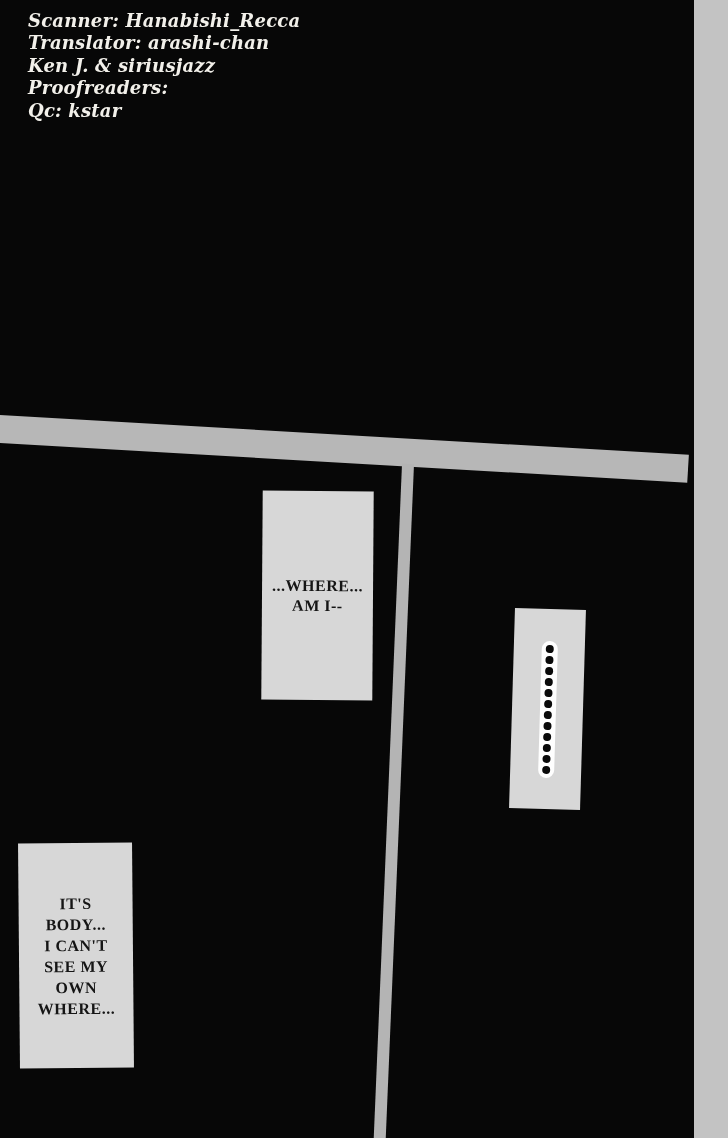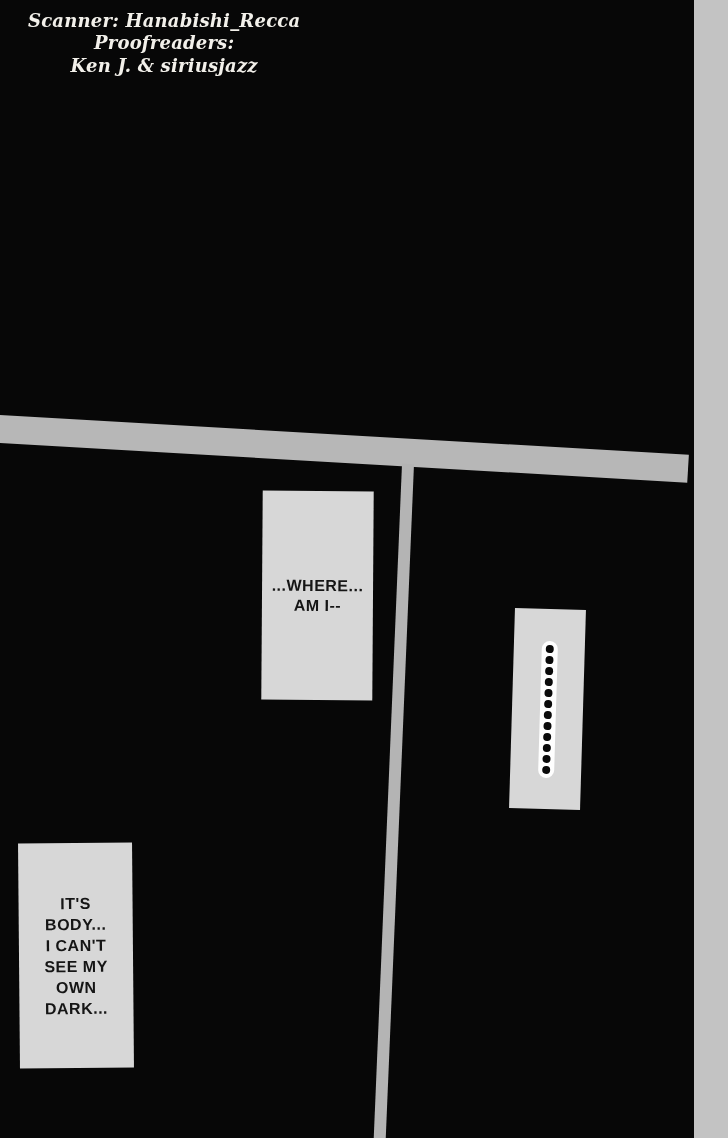--- a/index.html
+++ b/index.html
@@ -24,21 +24,21 @@
     top: 10px;
     color: #f2f0ea;
     font-family: "DejaVu Serif", "Liberation Serif", serif;
     font-style: italic;
     font-weight: 700;
     font-size: 18px;
     line-height: 22.4px;
     letter-spacing: 0.2px;
     white-space: nowrap;
   }
-  .credit-line { display: block; text-align: center; }
+  .credit-line { display: block; }
 
   
   .h-band {
     position: absolute;
     left: 0; top: 415px;
     width: 690px; height: 28px;
     background: #b7b7b7;
     transform: rotate(3.3deg);
     transform-origin: 0 0;
   }
@@ -63,21 +63,21 @@
     background: #d7d7d7;
     display: flex;
     flex-direction: column;
     align-items: center;
     justify-content: center;
     text-align: center;
     color: #151515;
     font-family: "Liberation Sans", sans-serif;
     font-weight: 700;
   }
-  .bubble-line { display: block; }
+  .bubble-line { display: block; font-family: Liberation Serif, serif; }
 
   #bubble-where {
     left: 262px; top: 491px;
     width: 111px; height: 209px;
     font-size: 16px;
     line-height: 20px;
     letter-spacing: 0.5px;
     transform: rotate(0.4deg);
   }
   #bubble-silence {
@@ -110,22 +110,24 @@
     transform: rotate(-0.5deg);
   }
 </style>
 </head>
 <body>
 
 <div class="page">
 
   <div class="credits">
     <span class="credit-line">Scanner: Hanabishi_Recca</span>
+    <span class="credit-line">Translator: arashi-chan</span>
+    <span class="credit-line">Ken J. &amp; siriusjazz</span>
     <span class="credit-line">Proofreaders:</span>
-    <span class="credit-line">Ken J. &amp; siriusjazz</span>
+    <span class="credit-line">Qc: kstar</span>
   </div>
 
   <div class="h-band tone"></div>
   <div class="v-divider tone"></div>
   <div class="edge-strip tone"></div>
 
   <div class="bubble tone" id="bubble-where">
     <span class="bubble-line">...WHERE...</span>
     <span class="bubble-line">AM I--</span>
   </div>
@@ -146,16 +148,16 @@
         <span class="dot"></span>
       </span>
   </div>
 
   <div class="bubble tone" id="bubble-dark">
     <span class="bubble-line">IT'S</span>
     <span class="bubble-line">BODY...</span>
     <span class="bubble-line">I CAN'T</span>
     <span class="bubble-line">SEE MY</span>
     <span class="bubble-line">OWN</span>
-    <span class="bubble-line">DARK...</span>
+    <span class="bubble-line">WHERE...</span>
   </div>
 
 </div>
 
 </body></html>

